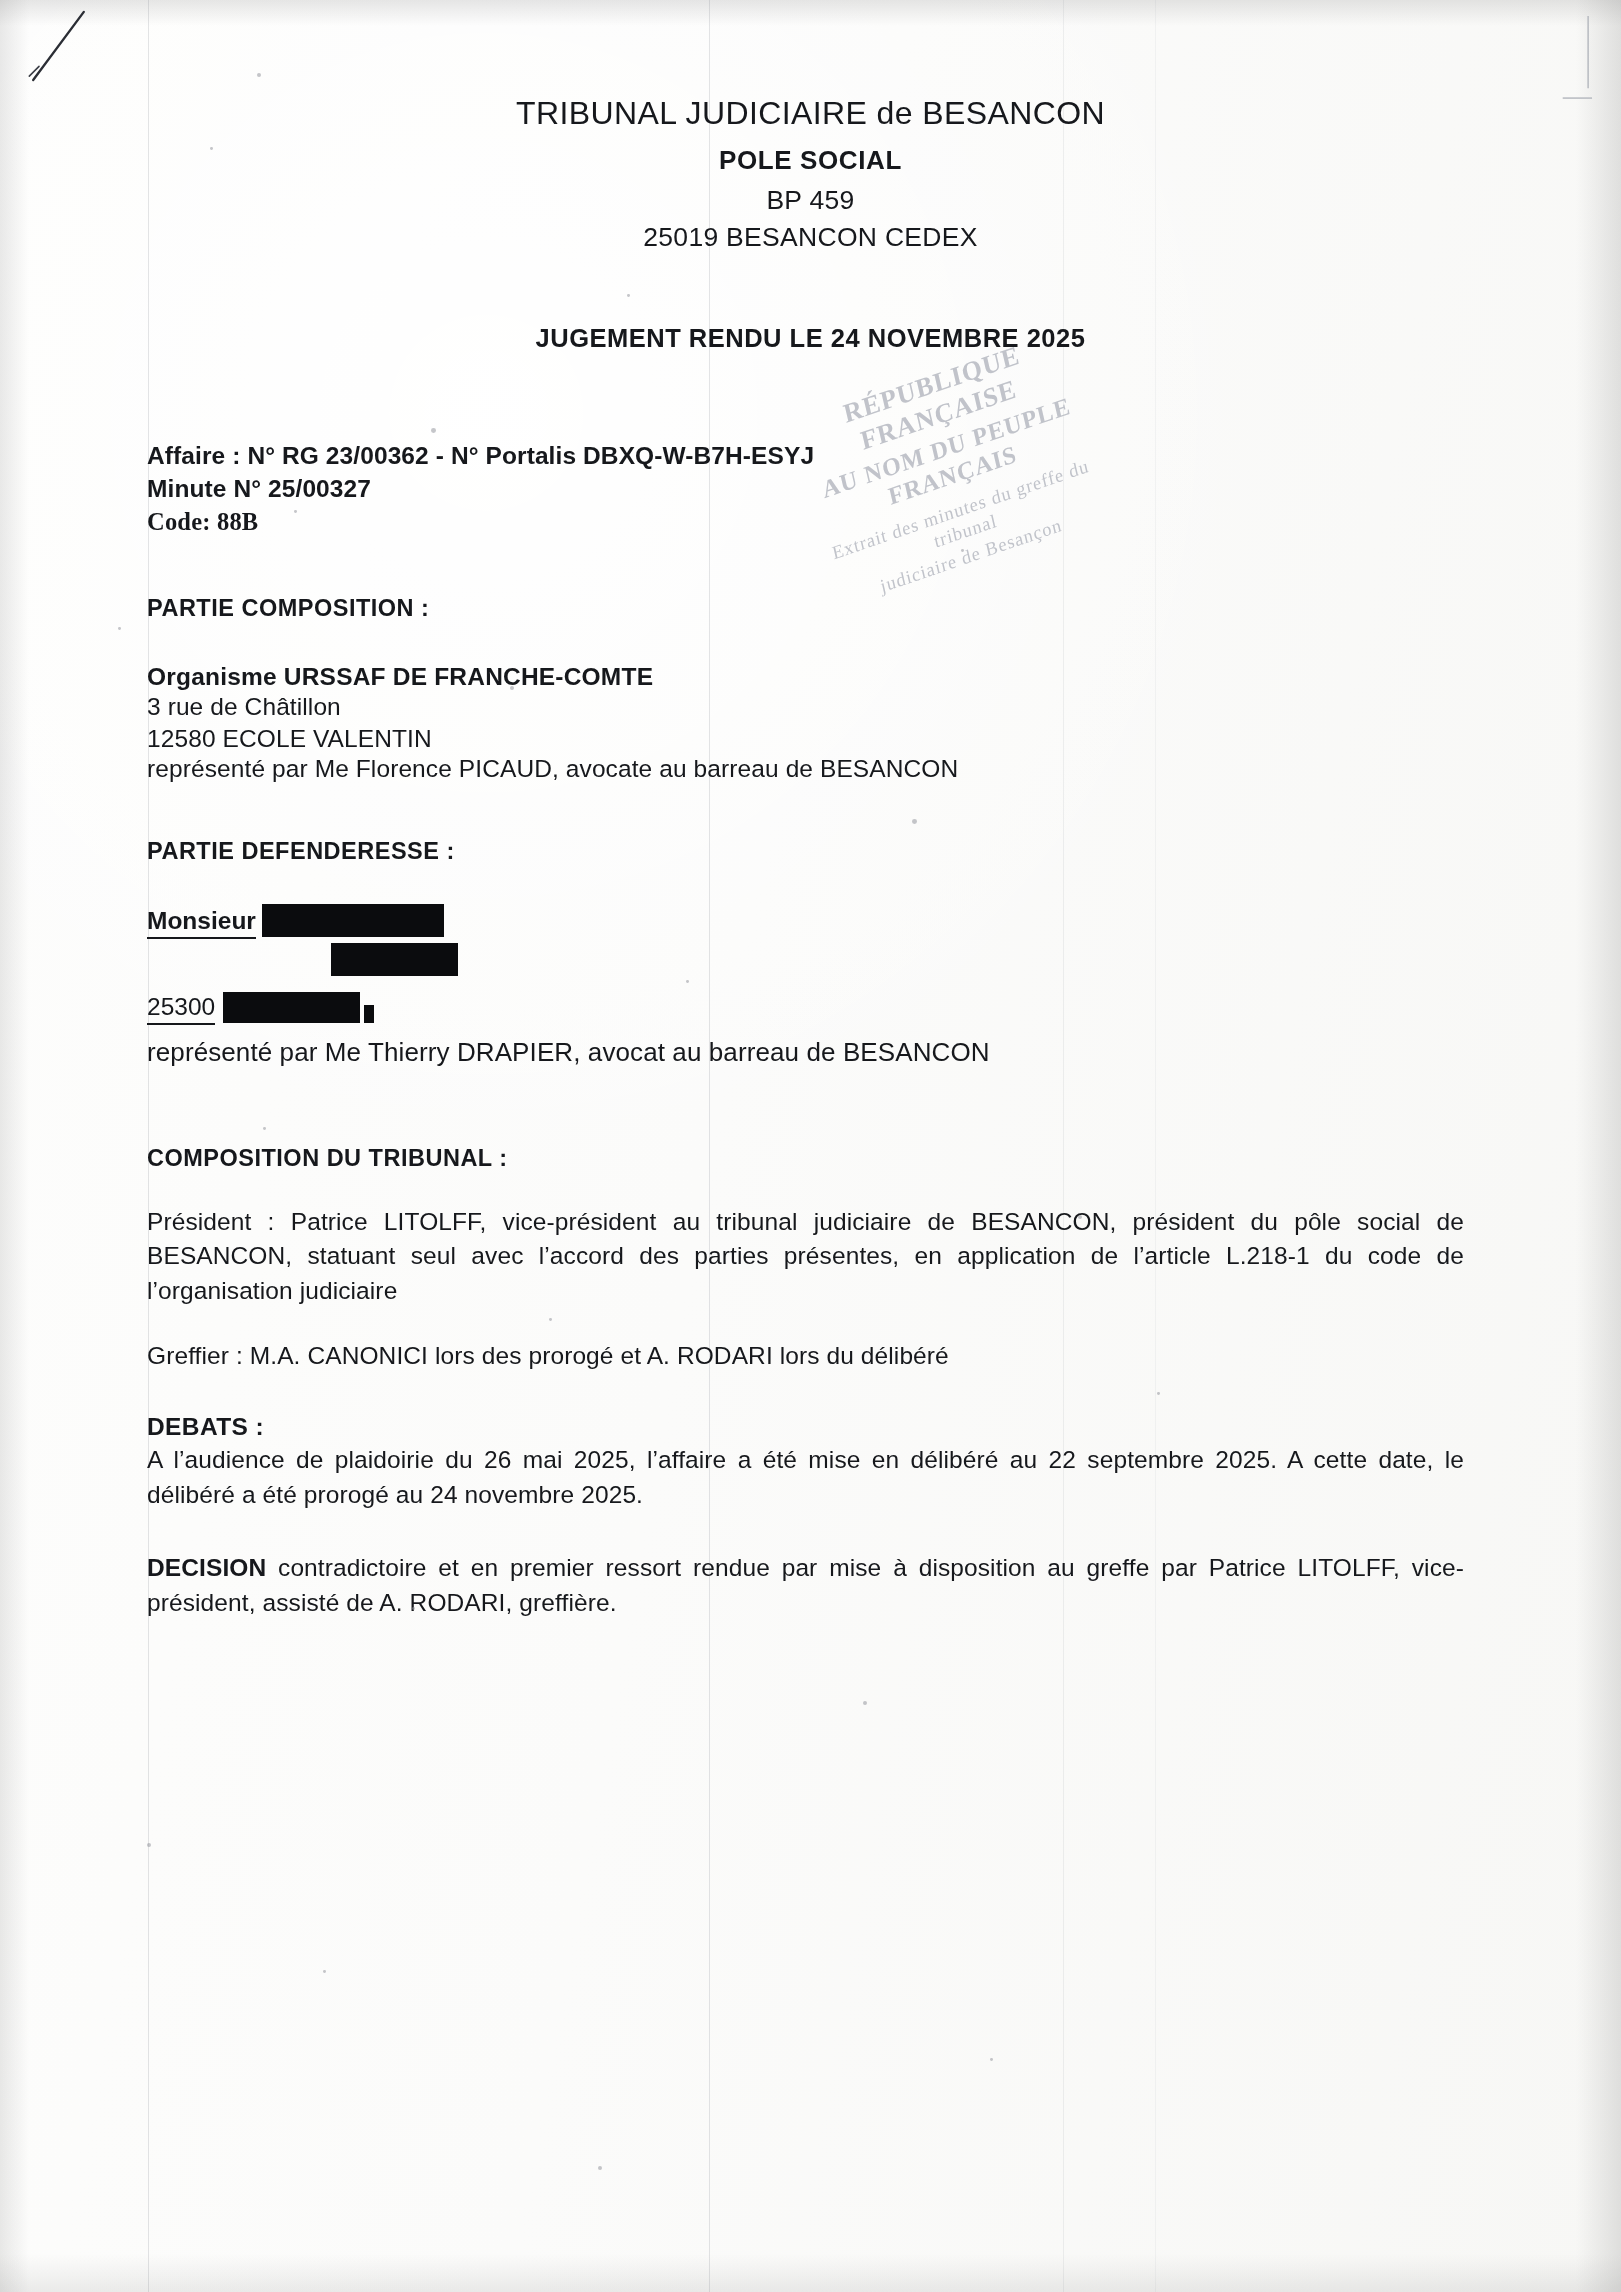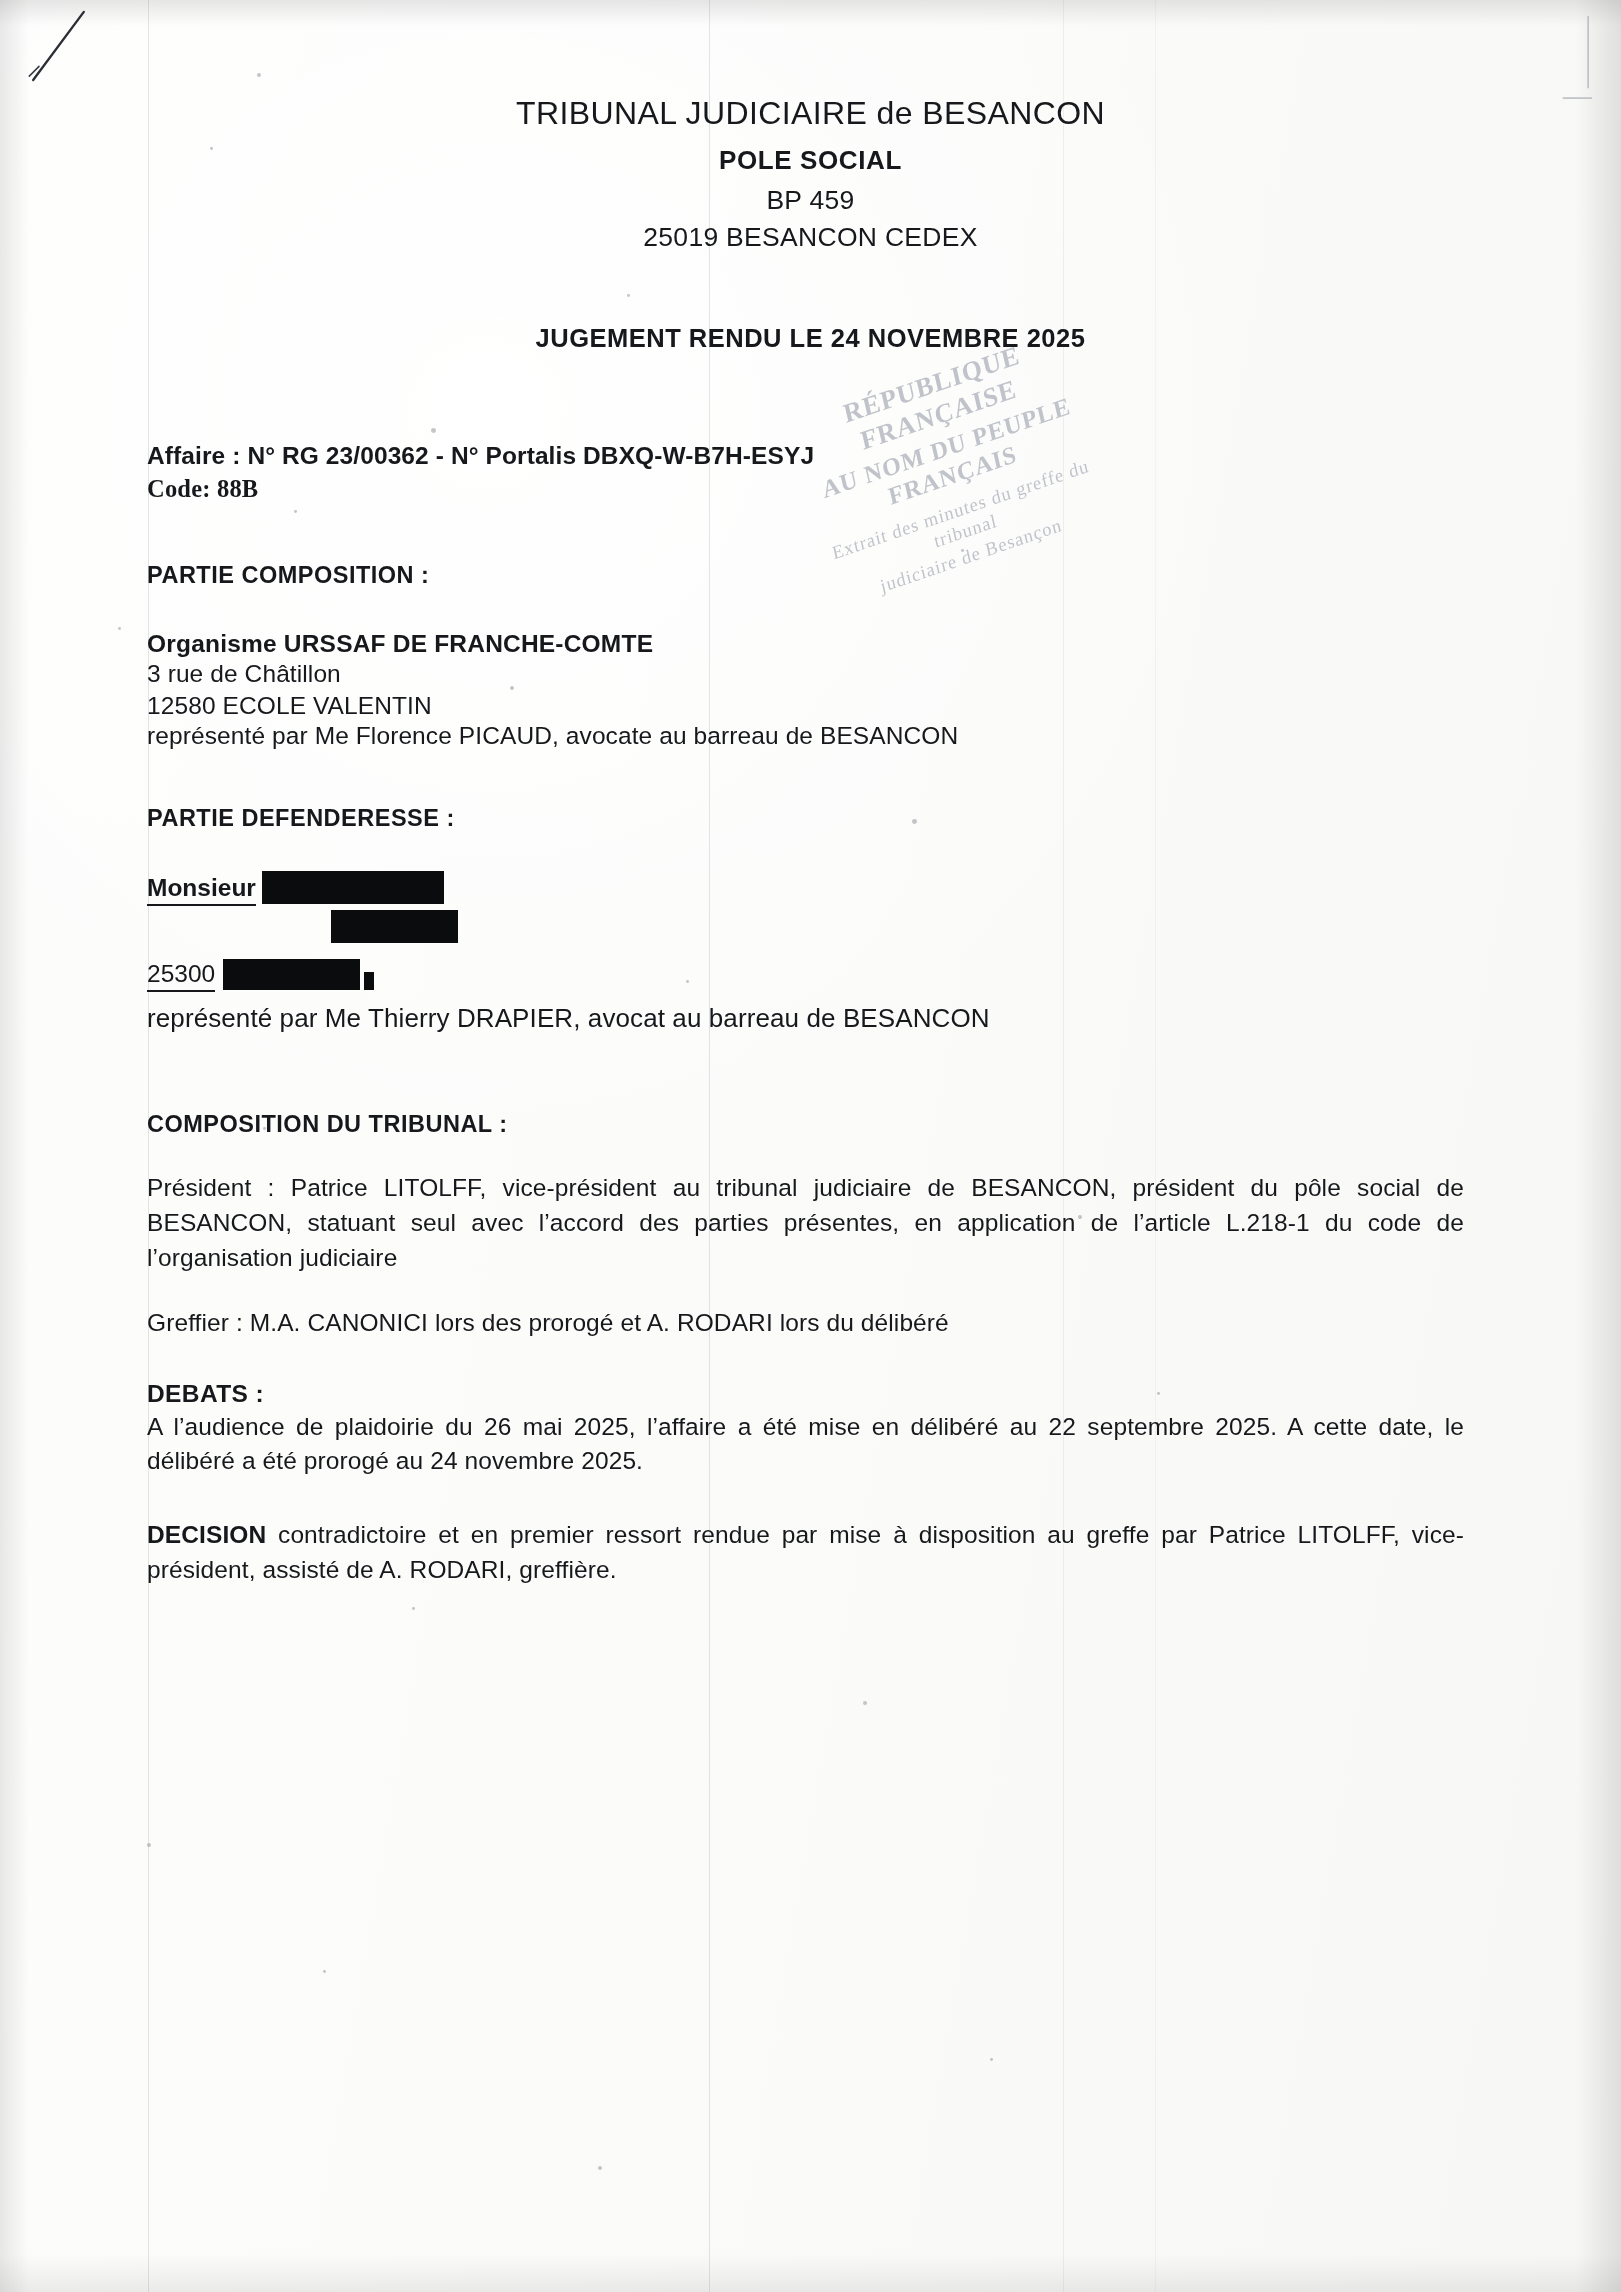--- a/index.html
+++ b/index.html
@@ -296,20 +296,21 @@
       <div class="l3">BP  459</div>
       <div class="l4">25019 BESANCON CEDEX</div>
     </div>
 
     <div class="jugement">JUGEMENT RENDU LE 24 NOVEMBRE 2025</div>
 
     <div class="body-block">
 
       <div class="affaire">
         <div>Affaire : N° RG 23/00362 - N° Portalis DBXQ-W-B7H-ESYJ</div>
+        <div>Minute N° 25/00327</div>
         <div class="code-line">Code: 88B</div>
       </div>
 
       <div class="sec-head mt-demanderesse">PARTIE COMPOSITION :</div>
       <div class="org-name">Organisme URSSAF DE FRANCHE-COMTE</div>
       <div class="plain">3 rue de Châtillon</div>
       <div class="plain">12580 ECOLE VALENTIN</div>
       <div class="rep-line">représenté par Me Florence PICAUD, avocate au barreau de BESANCON</div>
 
       <div class="sec-head mt-defenderesse">PARTIE DEFENDERESSE :</div>

